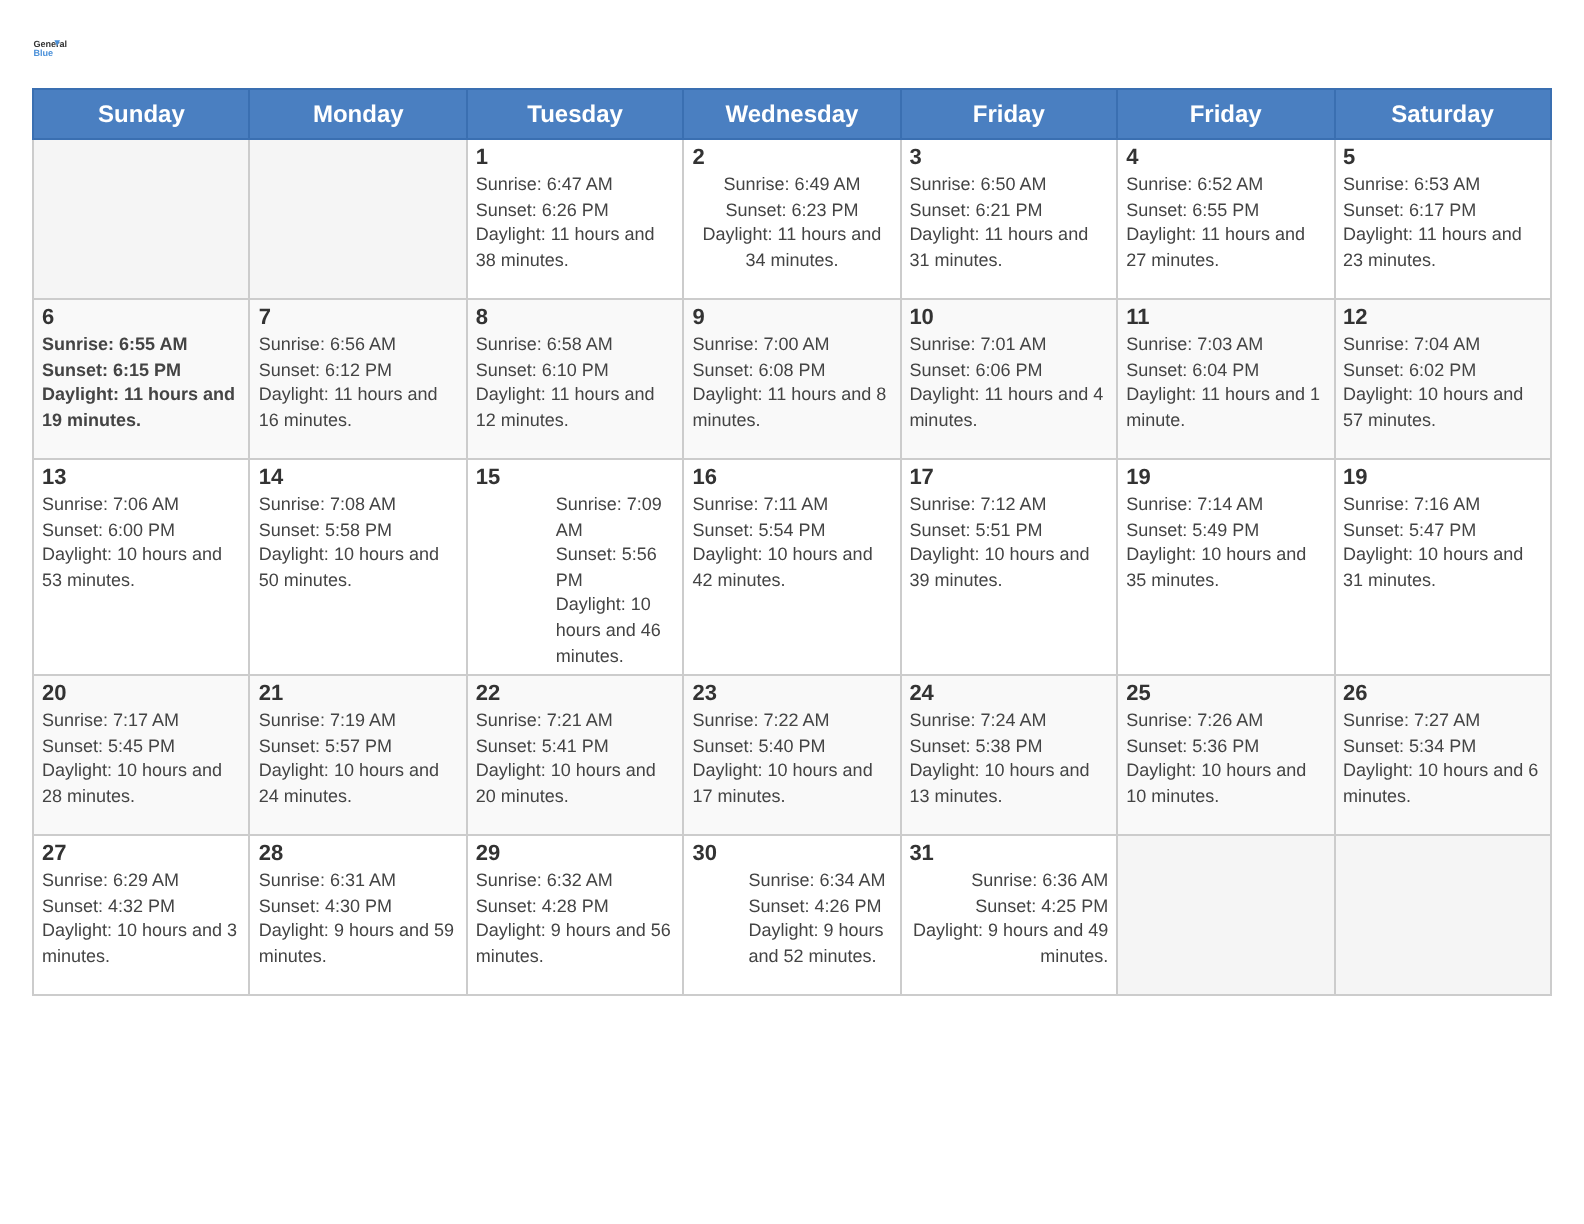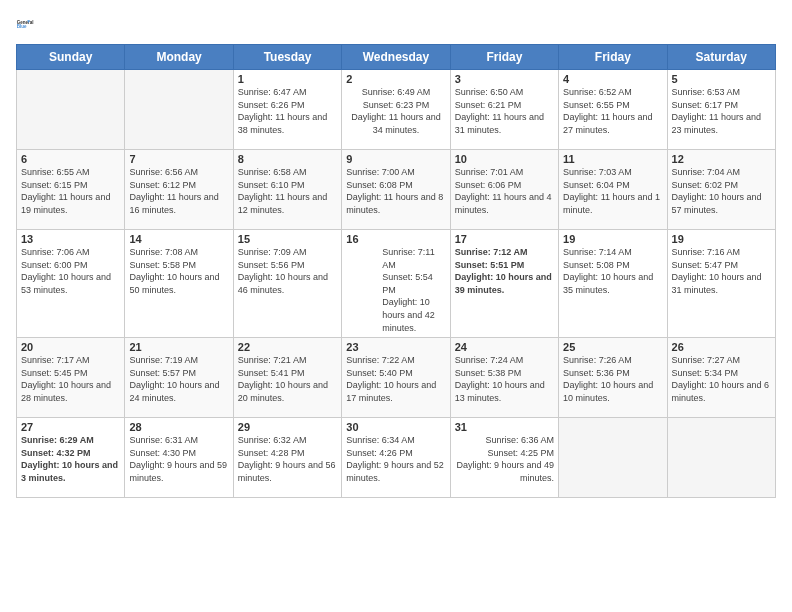--- a/index.html
+++ b/index.html
@@ -148,21 +148,21 @@
           <td>
             <span class="day-num">5</span>
             <div class="day-info" style="white-space: pre-line;">Sunrise: 6:53 AM
 Sunset: 6:17 PM
 Daylight: 11 hours and 23 minutes.</div>
           </td>
         </tr>
         <tr>
           <td>
             <span class="day-num">6</span>
-            <div class="day-info" style="white-space: pre-line;">Sunrise: 6:55 AM
+            <div class="day-info" style="white-space: pre-line; font-weight: bold;">Sunrise: 6:55 AM
 Sunset: 6:15 PM
 Daylight: 11 hours and 19 minutes.</div>
           </td>
           <td>
             <span class="day-num">7</span>
             <div class="day-info" style="white-space: pre-line;">Sunrise: 6:56 AM
 Sunset: 6:12 PM
 Daylight: 11 hours and 16 minutes.</div>
           </td>
           <td>
@@ -204,40 +204,40 @@
 Daylight: 10 hours and 53 minutes.</div>
           </td>
           <td>
             <span class="day-num">14</span>
             <div class="day-info" style="white-space: pre-line;">Sunrise: 7:08 AM
 Sunset: 5:58 PM
 Daylight: 10 hours and 50 minutes.</div>
           </td>
           <td>
             <span class="day-num">15</span>
-            <div class="day-info" style="white-space: pre-line;">Sunrise: 7:09 AM
+            <div class="day-info" style="white-space: pre-line; margin-left: 40px;">Sunrise: 7:09 AM
 Sunset: 5:56 PM
 Daylight: 10 hours and 46 minutes.</div>
           </td>
           <td>
             <span class="day-num">16</span>
-            <div class="day-info" style="white-space: pre-line; margin-left: 36px;">Sunrise: 7:11 AM
+            <div class="day-info" style="white-space: pre-line;">Sunrise: 7:11 AM
 Sunset: 5:54 PM
 Daylight: 10 hours and 42 minutes.</div>
           </td>
           <td>
             <span class="day-num">17</span>
-            <div class="day-info" style="white-space: pre-line; font-weight: bold;">Sunrise: 7:12 AM
+            <div class="day-info" style="white-space: pre-line;">Sunrise: 7:12 AM
 Sunset: 5:51 PM
 Daylight: 10 hours and 39 minutes.</div>
           </td>
           <td>
             <span class="day-num">19</span>
             <div class="day-info" style="white-space: pre-line;">Sunrise: 7:14 AM
-Sunset: 5:08 PM
+Sunset: 5:49 PM
 Daylight: 10 hours and 35 minutes.</div>
           </td>
           <td>
             <span class="day-num">19</span>
             <div class="day-info" style="white-space: pre-line;">Sunrise: 7:16 AM
 Sunset: 5:47 PM
 Daylight: 10 hours and 31 minutes.</div>
           </td>
         </tr>
         <tr>
@@ -280,39 +280,39 @@
           <td>
             <span class="day-num">26</span>
             <div class="day-info" style="white-space: pre-line;">Sunrise: 7:27 AM
 Sunset: 5:34 PM
 Daylight: 10 hours and 6 minutes.</div>
           </td>
         </tr>
         <tr>
           <td>
             <span class="day-num">27</span>
-            <div class="day-info" style="white-space: pre-line; font-weight: bold;">Sunrise: 6:29 AM
+            <div class="day-info" style="white-space: pre-line;">Sunrise: 6:29 AM
 Sunset: 4:32 PM
 Daylight: 10 hours and 3 minutes.</div>
           </td>
           <td>
             <span class="day-num">28</span>
             <div class="day-info" style="white-space: pre-line;">Sunrise: 6:31 AM
 Sunset: 4:30 PM
 Daylight: 9 hours and 59 minutes.</div>
           </td>
           <td>
             <span class="day-num">29</span>
             <div class="day-info" style="white-space: pre-line;">Sunrise: 6:32 AM
 Sunset: 4:28 PM
 Daylight: 9 hours and 56 minutes.</div>
           </td>
           <td>
             <span class="day-num">30</span>
-            <div class="day-info" style="white-space: pre-line;">Sunrise: 6:34 AM
+            <div class="day-info" style="white-space: pre-line; margin-left: 28px;">Sunrise: 6:34 AM
 Sunset: 4:26 PM
 Daylight: 9 hours and 52 minutes.</div>
           </td>
           <td>
             <span class="day-num">31</span>
             <div class="day-info" style="white-space: pre-line; text-align: right;">Sunrise: 6:36 AM
 Sunset: 4:25 PM
 Daylight: 9 hours and 49 minutes.</div>
           </td>
           <td class="empty"></td>

